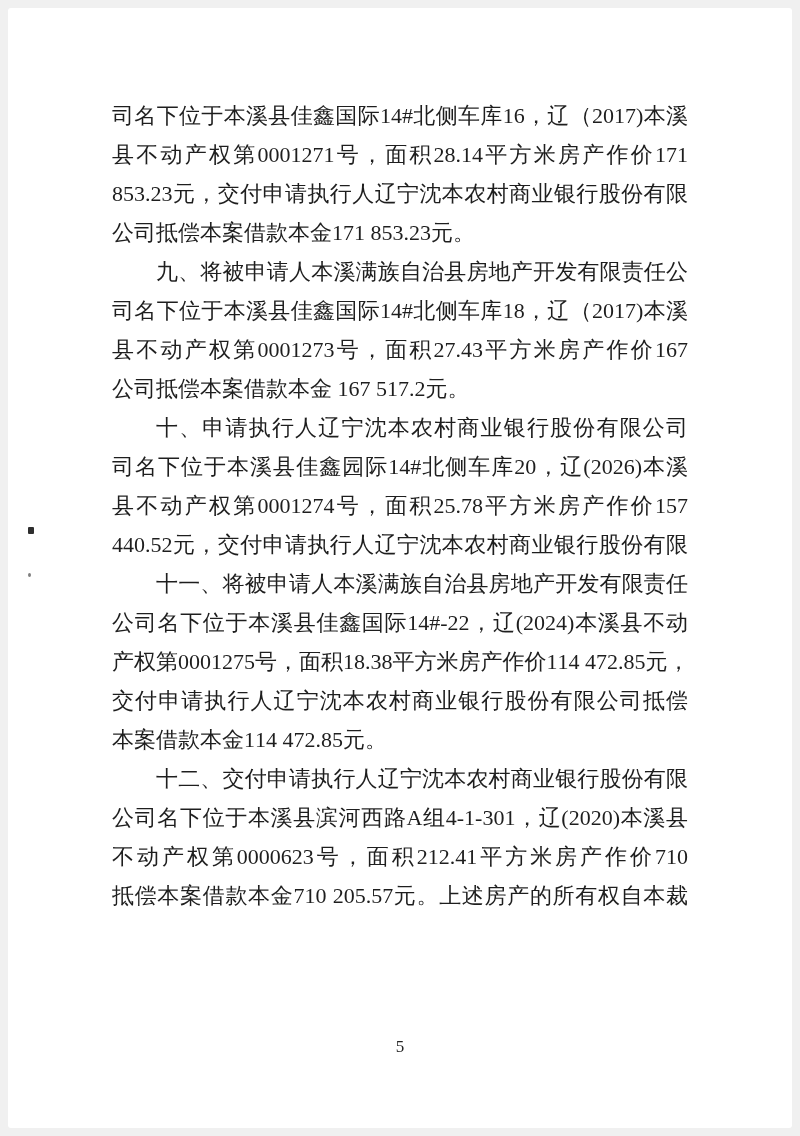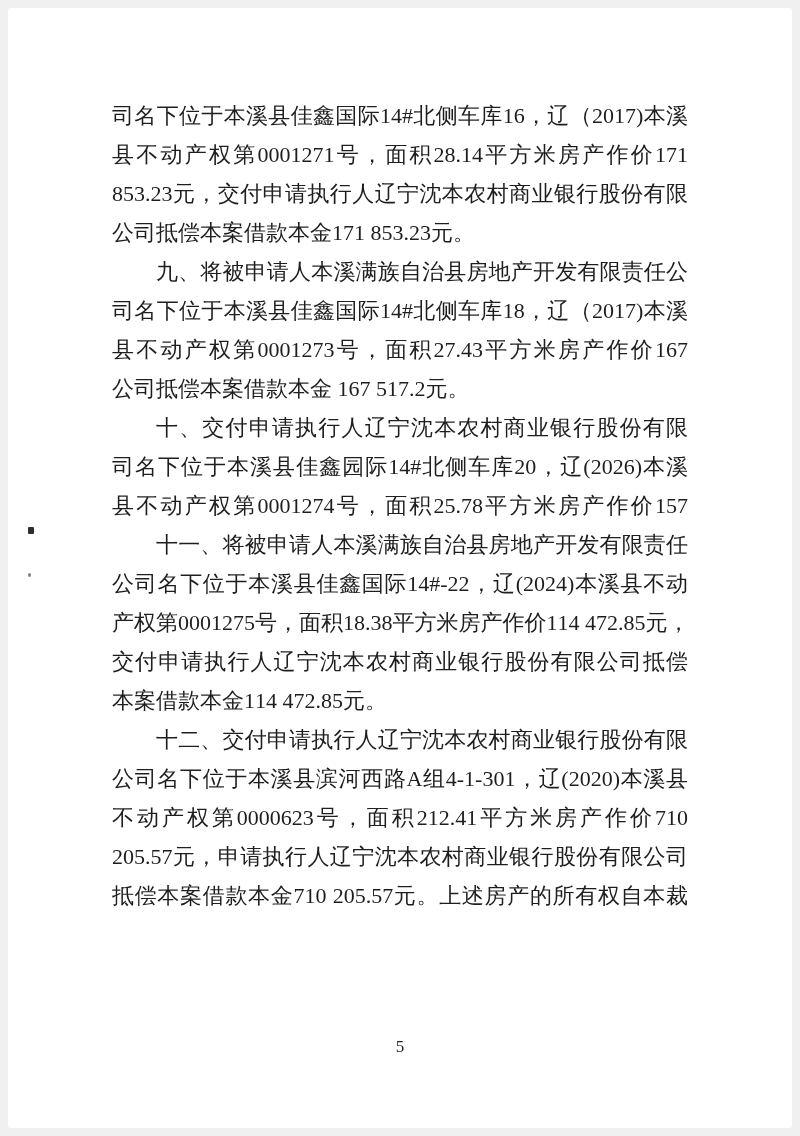--- a/index.html
+++ b/index.html
@@ -91,36 +91,36 @@
   </div>
 
   <div class="paragraph">
     <div class="line indent">九、将被申请人本溪满族自治县房地产开发有限责任公</div>
     <div class="line">司名下位于本溪县佳鑫国际14#北侧车库18，辽（2017)本溪</div>
     <div class="line">县不动产权第0001273号，面积27.43平方米房产作价167</div>
     <div class="line last">公司抵偿本案借款本金 167 517.2元。</div>
   </div>
 
   <div class="paragraph">
-    <div class="line indent">十、交付申请执行人辽宁沈本农村商业银行股份有限</div>
+    <div class="line indent">十、申请执行人辽宁沈本农村商业银行股份有限公司</div>
     <div class="line">司名下位于本溪县佳鑫园际14#北侧车库20，辽(2026)本溪</div>
     <div class="line">县不动产权第0001274号，面积25.78平方米房产作价157</div>
+    <div class="line">440.52元，交付申请执行人辽宁沈本农村商业银行股份有限</div>
   </div>
 
   <div class="paragraph">
     <div class="line indent">十一、将被申请人本溪满族自治县房地产开发有限责任</div>
     <div class="line">公司名下位于本溪县佳鑫国际14#-22，辽(2024)本溪县不动</div>
     <div class="line">产权第0001275号，面积18.38平方米房产作价114 472.85元，</div>
     <div class="line">交付申请执行人辽宁沈本农村商业银行股份有限公司抵偿</div>
     <div class="line last">本案借款本金114 472.85元。</div>
   </div>
 
   <div class="paragraph">
     <div class="line indent">十二、交付申请执行人辽宁沈本农村商业银行股份有限</div>
     <div class="line">公司名下位于本溪县滨河西路A组4-1-301，辽(2020)本溪县</div>
     <div class="line">不动产权第0000623号，面积212.41平方米房产作价710</div>
-    <div class="line">205.57元，申请执行人辽宁沈本农村商业银行股份有限公司</div>
     <div class="line">抵偿本案借款本金710 205.57元。上述房产的所有权自本裁</div>
   </div>
 
 </div>
 
 <div class="page-number">5</div>
 
 </body></html>

